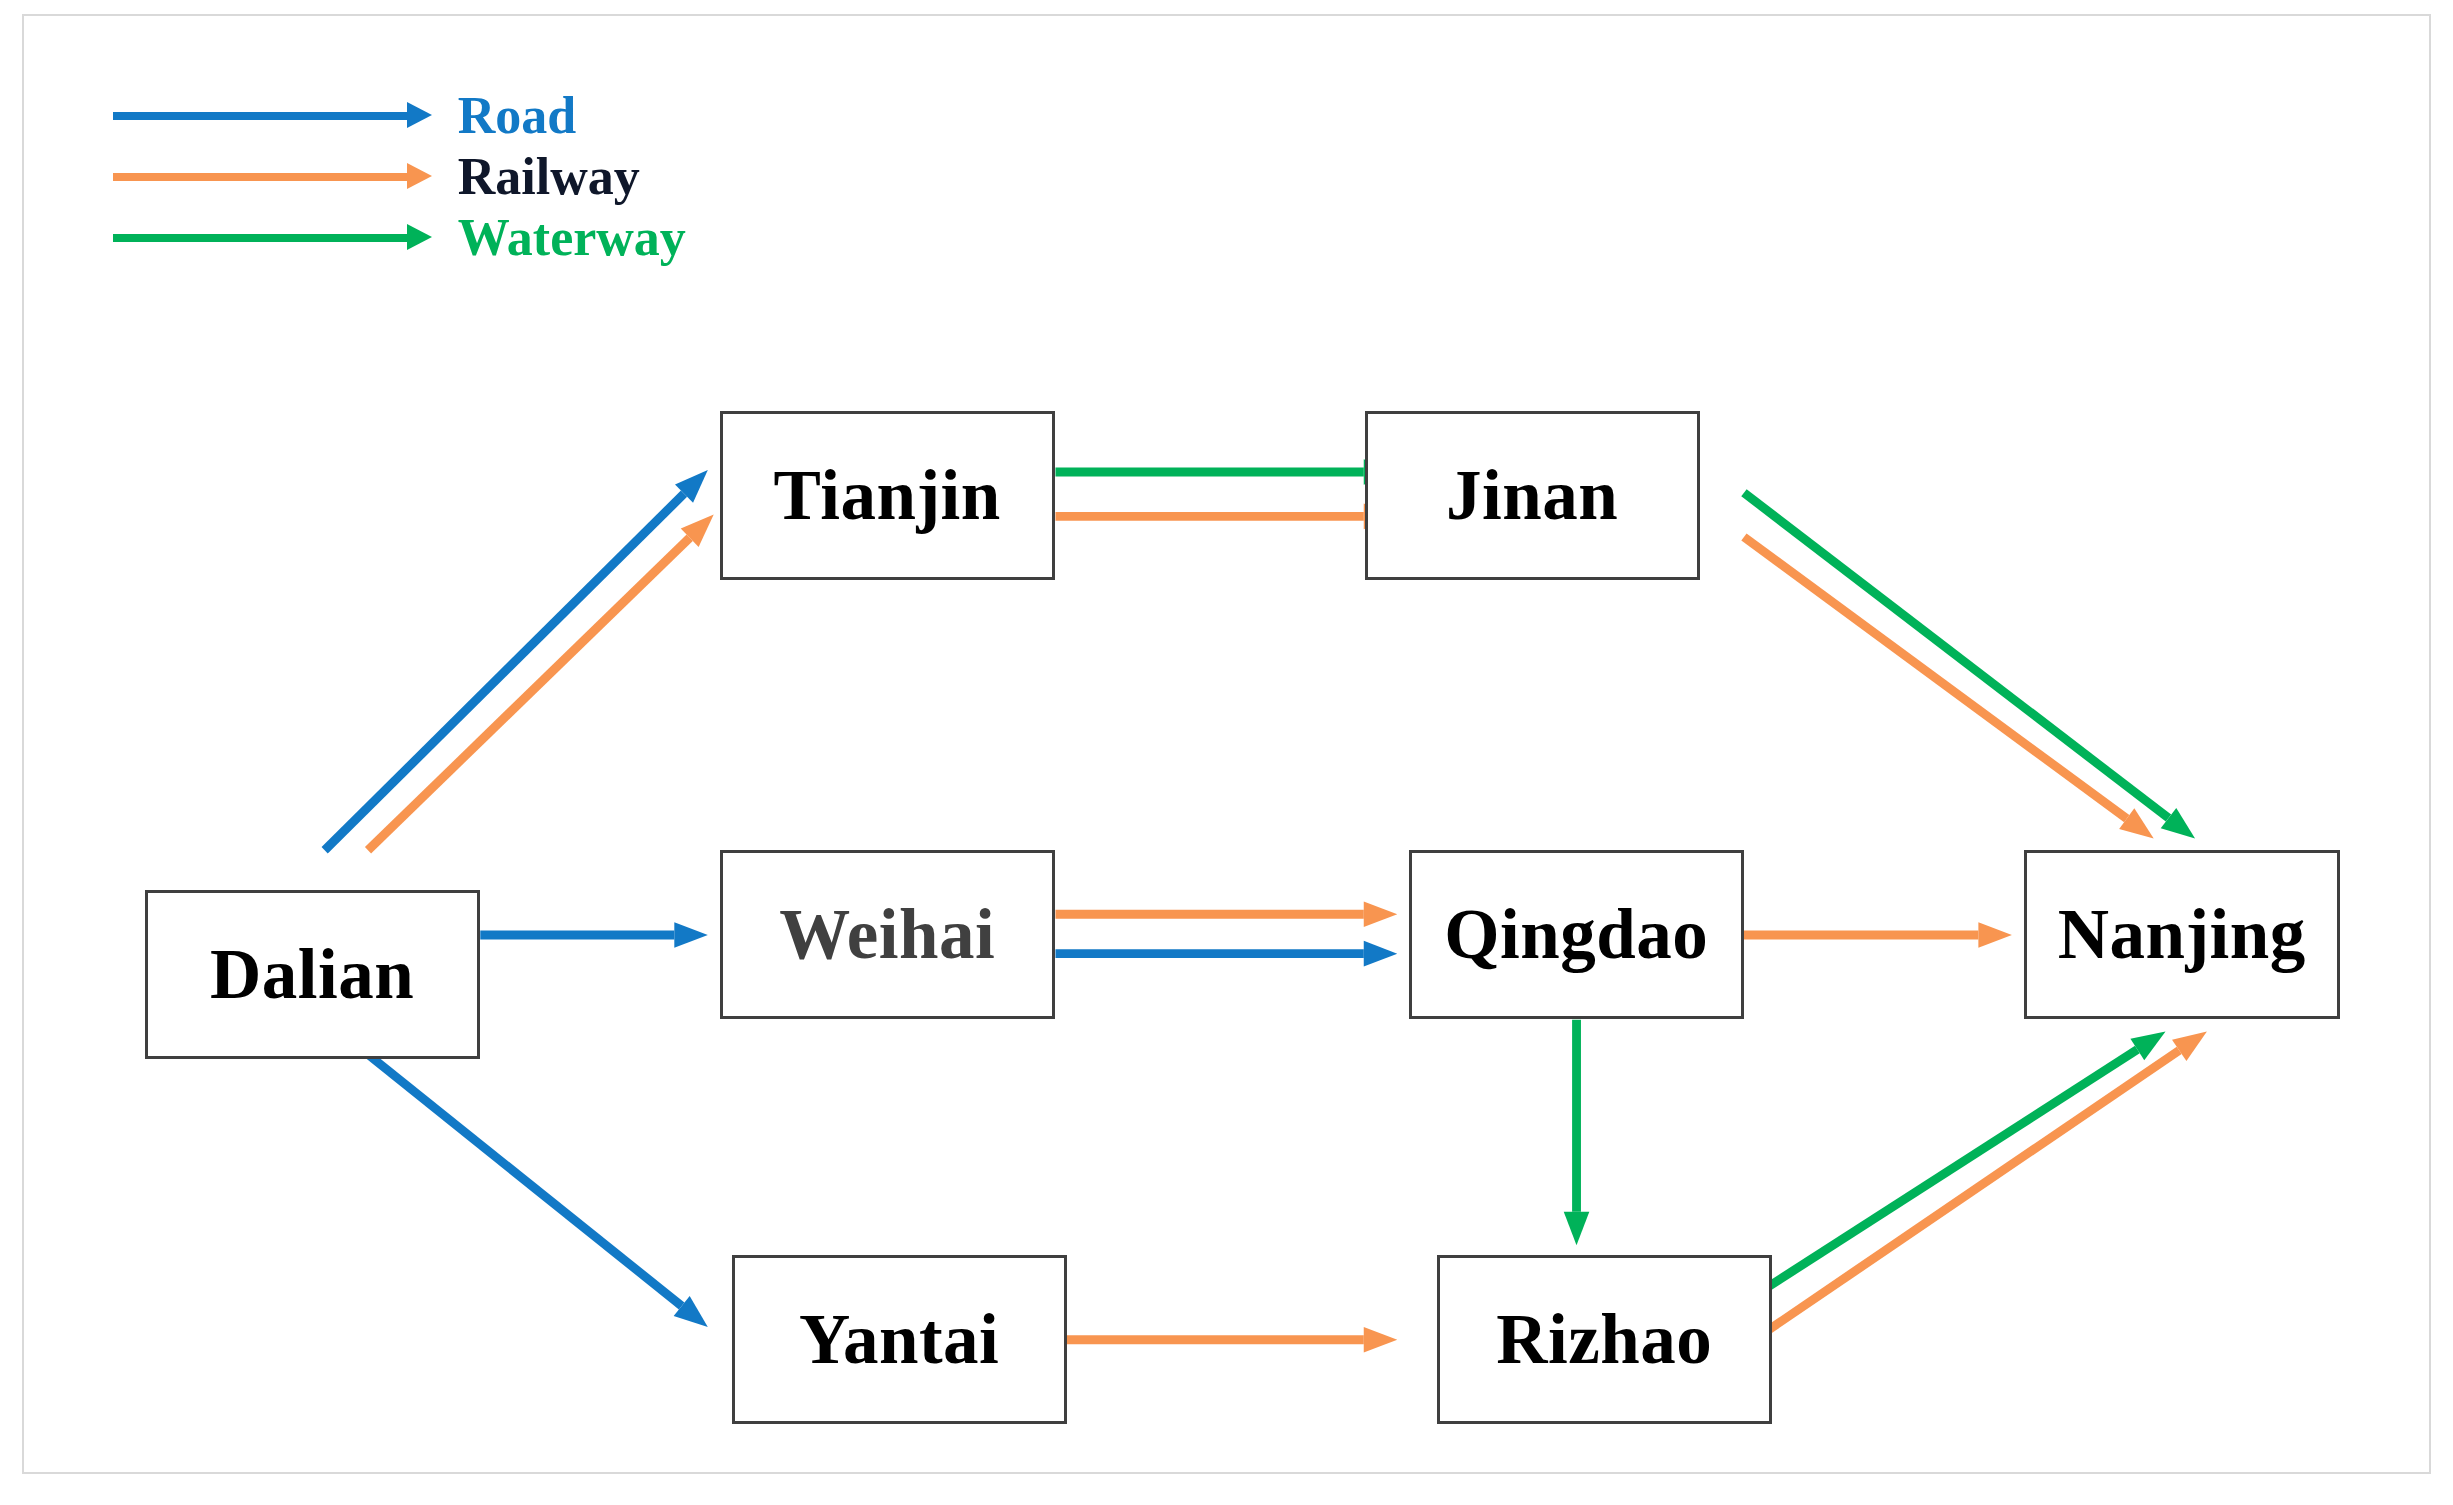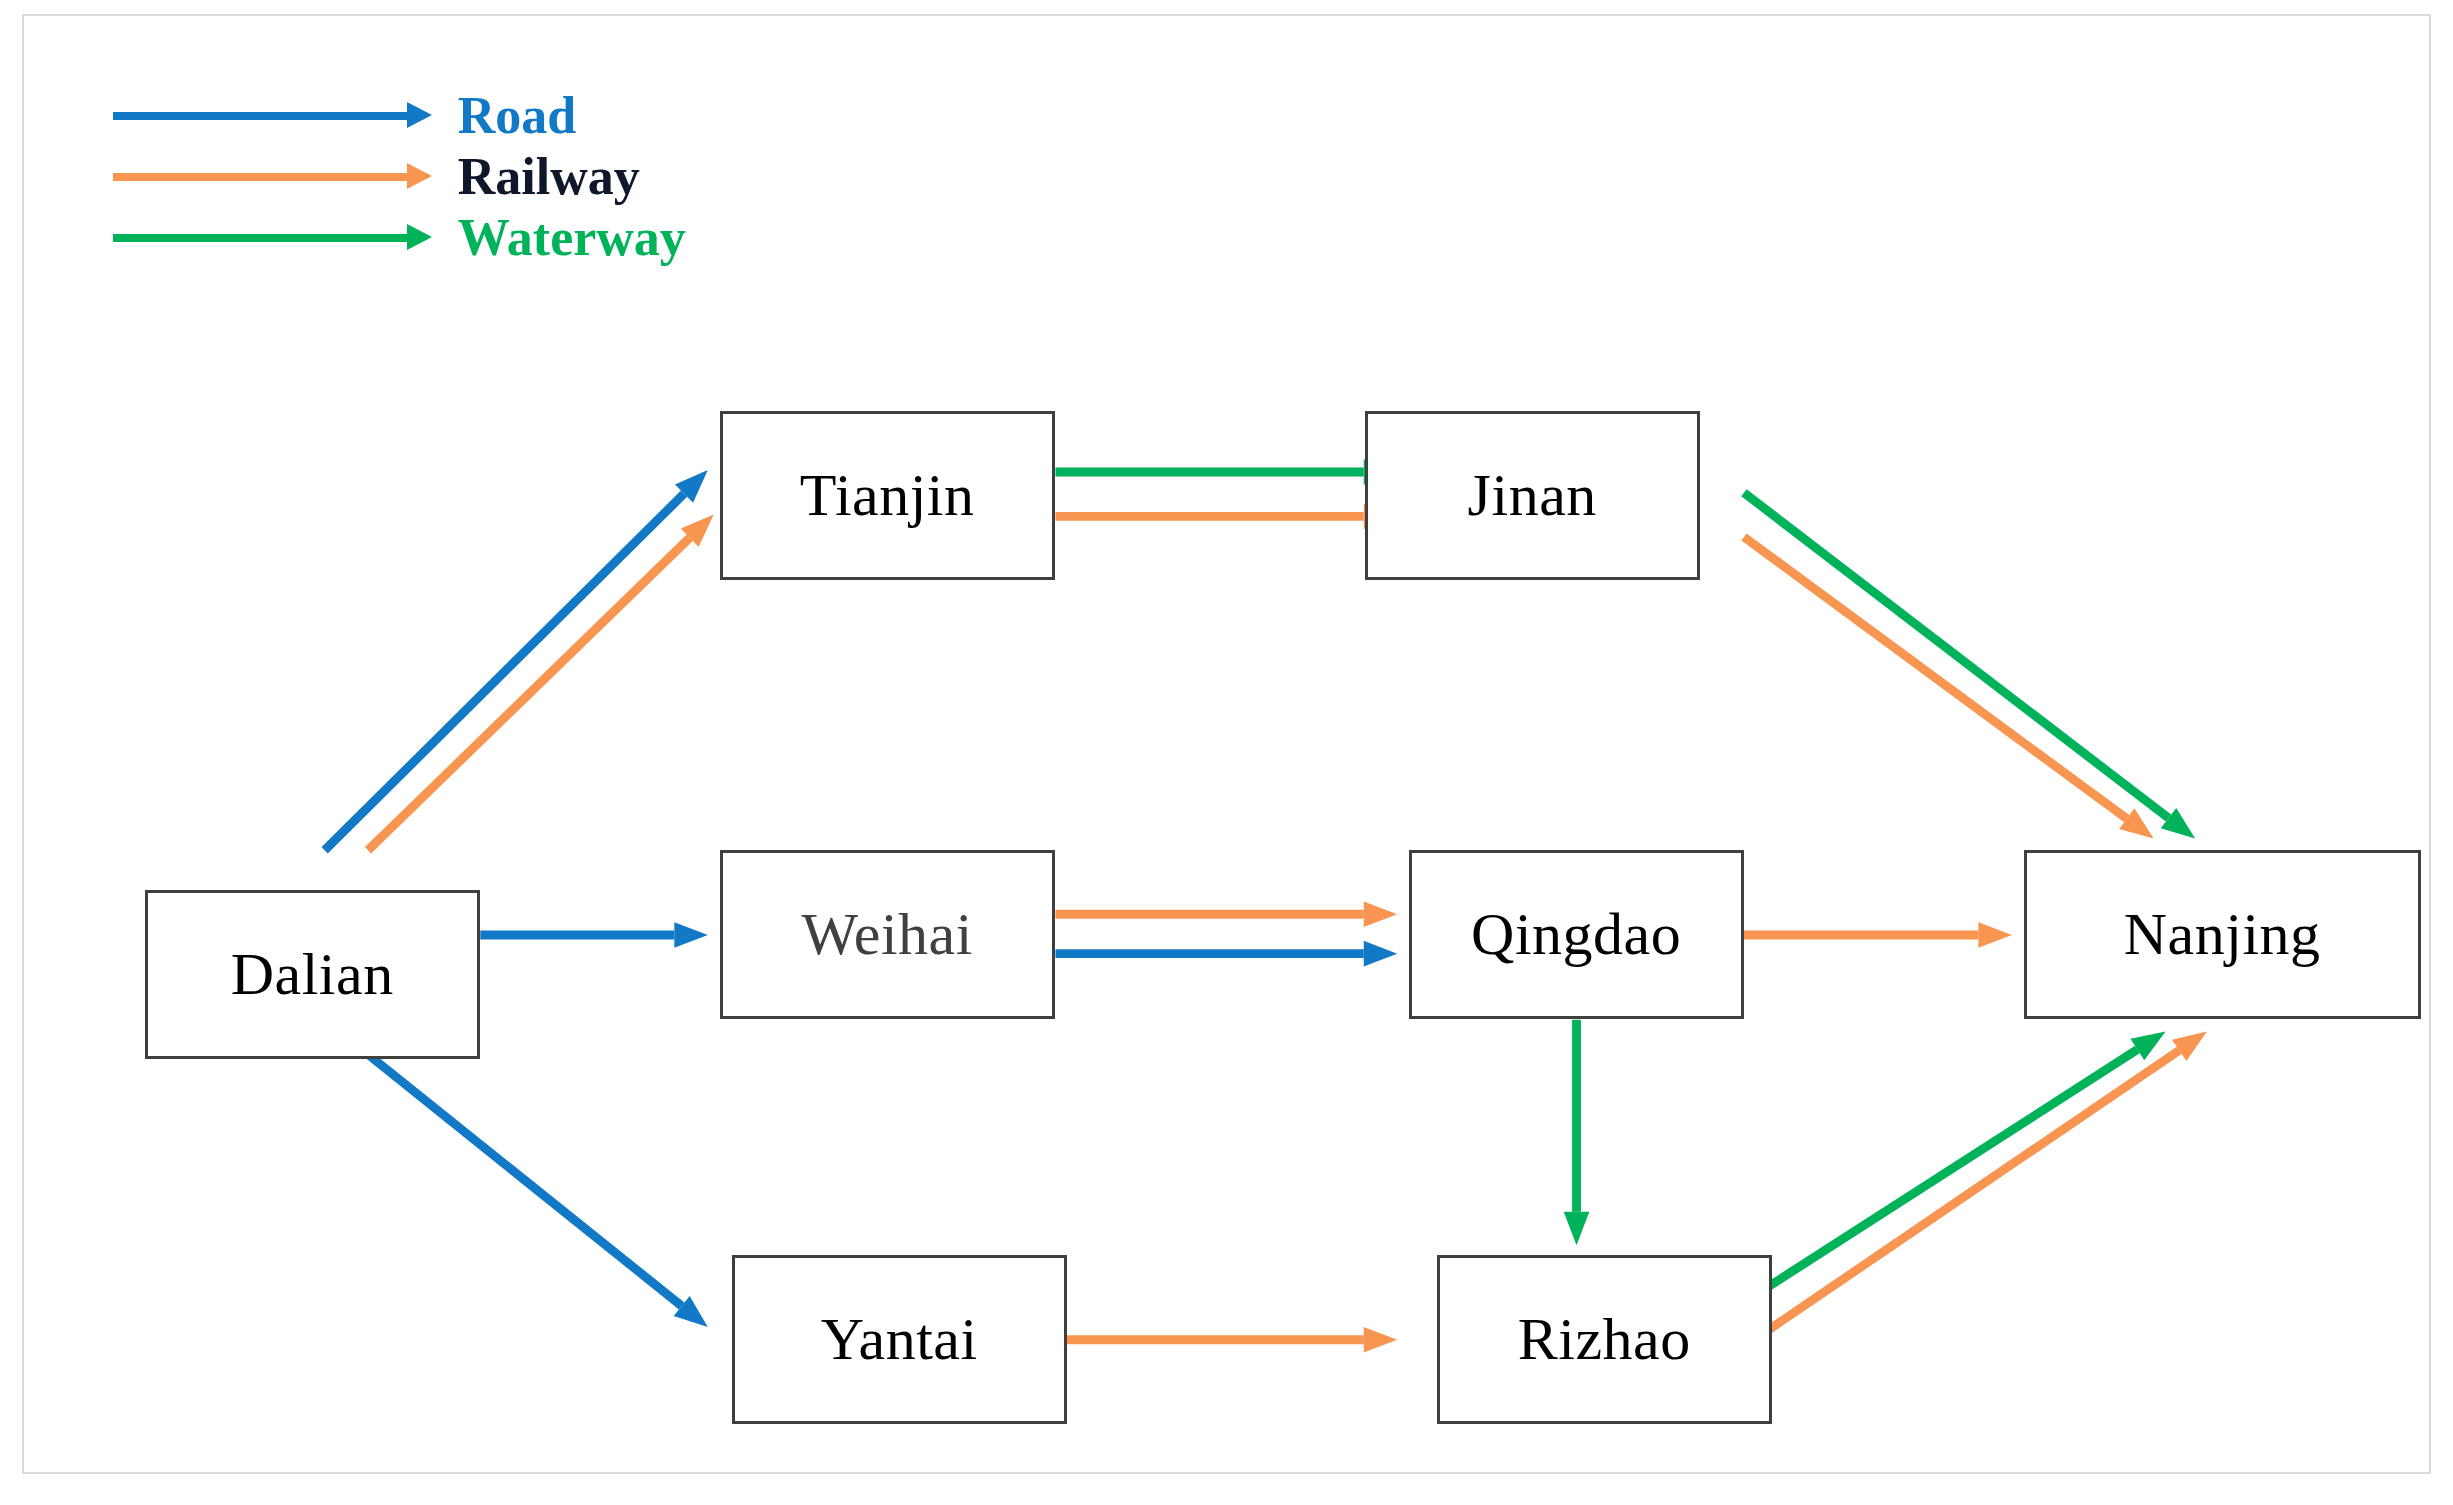--- a/index.html
+++ b/index.html
@@ -64,22 +64,22 @@
   
   .node {
     position: absolute;
     border: 3px solid #3f3f3f;
     background: #ffffff;
     box-sizing: border-box;
     display: flex;
     align-items: center;
     justify-content: center;
     color: #000000;
-    font-size: 60px;
-    font-weight: normal;
+    font-size: 71px;
+    font-weight: bold;
     letter-spacing: 0.5px;
   }
   #edges {
     position: absolute;
     left: 0;
     top: 0;
     width: 2454px;
     height: 1505px;
     pointer-events: none;
   }
@@ -186,20 +186,20 @@
         </div>
         <div class="node" style="left: 1341px; top: 395px; width: 335px; height: 169px; border-color: rgb(63, 63, 63); background: rgb(255, 255, 255); color: rgb(0, 0, 0);">
           <span>Jinan</span>
         </div>
         <div class="node" style="left: 1385px; top: 834px; width: 335px; height: 169px; border-color: rgb(63, 63, 63); background: rgb(255, 255, 255); color: rgb(0, 0, 0);">
           <span>Qingdao</span>
         </div>
         <div class="node" style="left: 1385px; top: 1239px; width: 335px; height: 169px; border-color: rgb(63, 63, 63); background: rgb(255, 255, 255); color: rgb(0, 0, 0); margin-left: 28px;">
           <span>Rizhao</span>
         </div>
-        <div class="node" style="left: 2000px; top: 834px; width: 397px; height: 169px; border-color: rgb(63, 63, 63); background: rgb(255, 255, 255); color: rgb(0, 0, 0);">
+        <div class="node" style="left: 2000px; top: 834px; width: 316px; height: 169px; border-color: rgb(63, 63, 63); background: rgb(255, 255, 255); color: rgb(0, 0, 0);">
           <span>Nanjing</span>
         </div>
       </div>
 
   </div>
 </div>
 
 
 </body></html>

